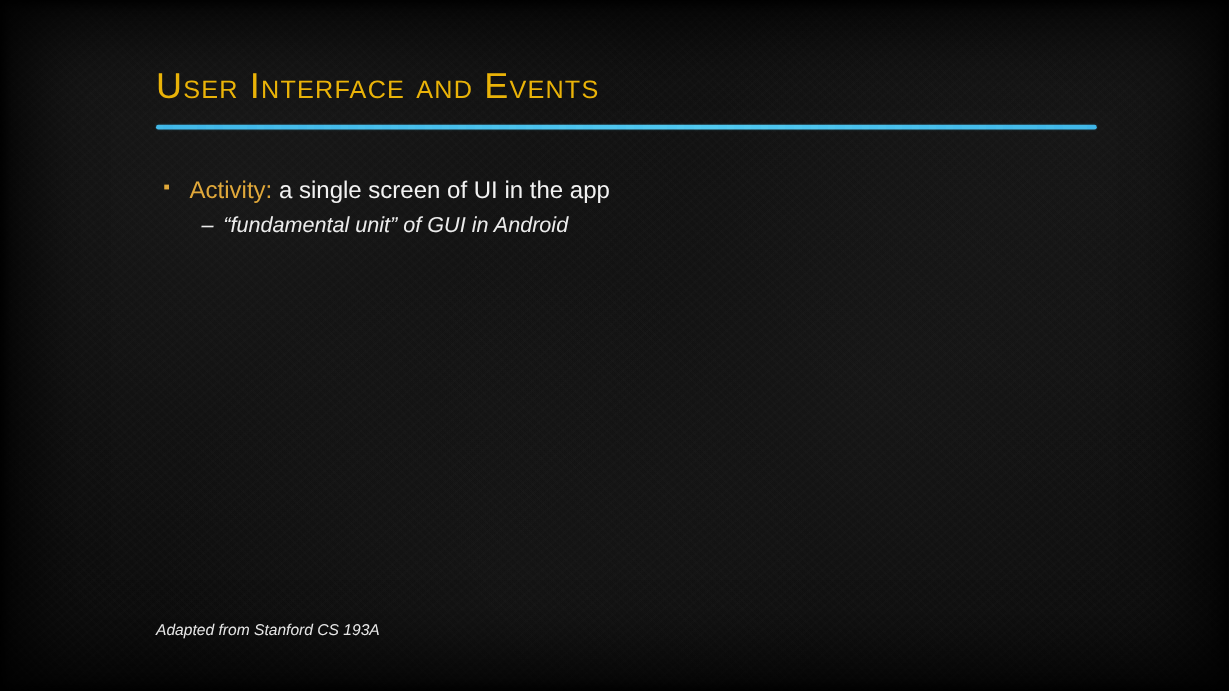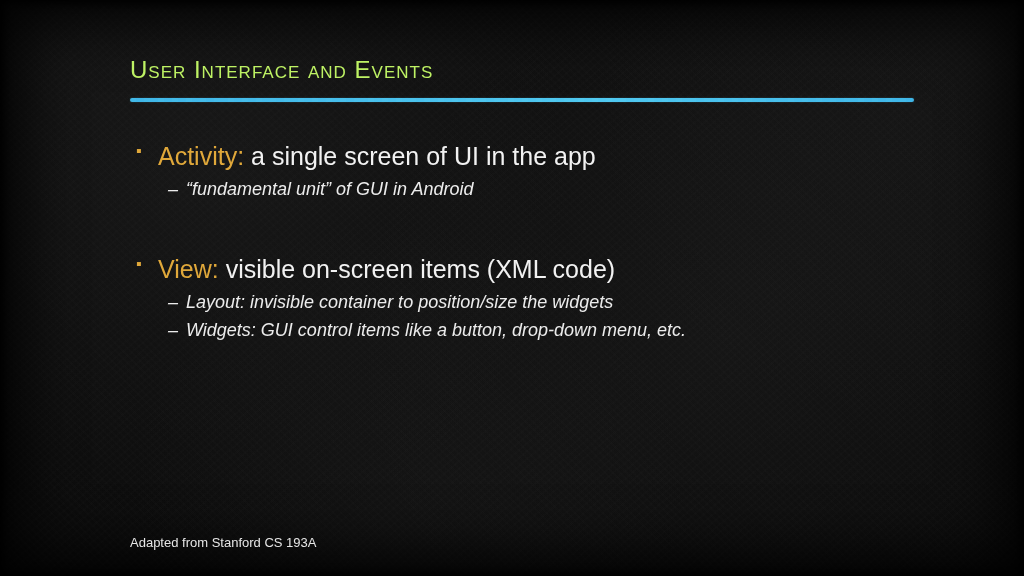--- a/index.html
+++ b/index.html
@@ -26,23 +26,23 @@
     pointer-events:none;
   }
   .slide {
     position: relative;
     width: 100%; height: 100%;
     padding: 56px 110px 30px 130px;
   }
   .title {
     font-variant: small-caps;
     letter-spacing: 1px;
-    font-size: 24px;
+    font-size: 30px;
     font-weight: 400;
-    color: #bef264;
+    color: #eab308;
     margin-bottom: 14px;
   }
   .underline {
     height: 4px;
     background: linear-gradient(90deg, #3fb6e8 0%, #4fc8f0 60%, #3fb6e8 100%);
     border-radius: 2px;
     box-shadow: 0 0 2px rgba(80,200,240,0.3);
     position: relative;
     width: 100%;
     margin-bottom: 36px;
@@ -51,21 +51,21 @@
     content:"";
     position:absolute; inset:0;
     background: repeating-linear-gradient(90deg, rgba(255,255,255,0.15) 0 6px, transparent 6px 14px);
     mix-blend-mode: overlay;
     opacity:.25;
   }
   .item {
     margin-bottom: 48px;
   }
   .item .headline {
-    font-size: 25px;
+    font-size: 20px;
     line-height: 1.5;
     padding-left: 28px;
     position: relative;
     font-weight: 400;
   }
   .item .headline::before {
     content: "▪";
     position: absolute;
     left: 6px;
     top: 1px;
@@ -84,42 +84,36 @@
   .sub::before {
     content: "–";
     position: absolute;
     left: 38px;
     top: 0;
     color: #ececec;
   }
   .footer {
     position: absolute;
     left: 130px;
-    bottom: 26px;
+    bottom: 44px;
     font-size: 13px;
     color: #e6e6e6;
+    font-style: italic;
   }
 </style>
 </head>
 <body>
 
 <div class="slide">
   <div class="title">User Interface and Events</div>
   <div class="underline"></div>
 
   <div class="item">
     <div class="headline">
       <span class="term">Activity:</span><span> a single screen of UI in the app</span>
     </div>
     <div class="sub">“fundamental unit” of GUI in Android</div>
   </div>
 
-  <div class="item">
-    <div class="headline">
-      <span class="term">View:</span><span> visible on-screen items (XML code)</span>
-    </div>
-    <div class="sub">Layout: invisible container to position/size the widgets</div>
-    <div class="sub">Widgets: GUI control items like a button, drop-down menu, etc.</div>
-  </div>
 
 
   <div class="footer">Adapted from Stanford CS 193A</div>
 </div>
 
 </body></html>

